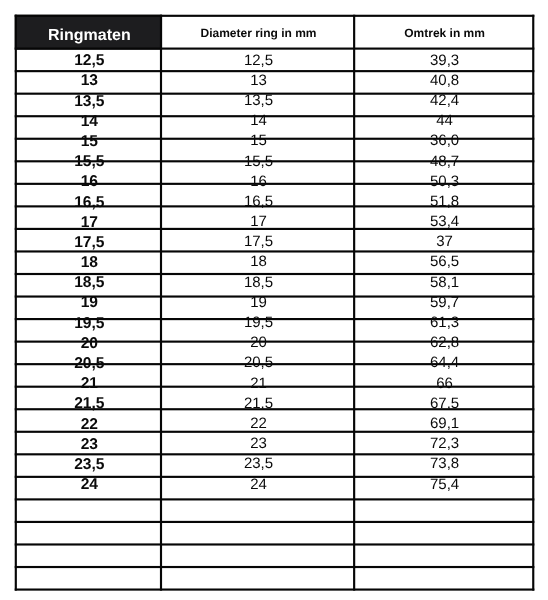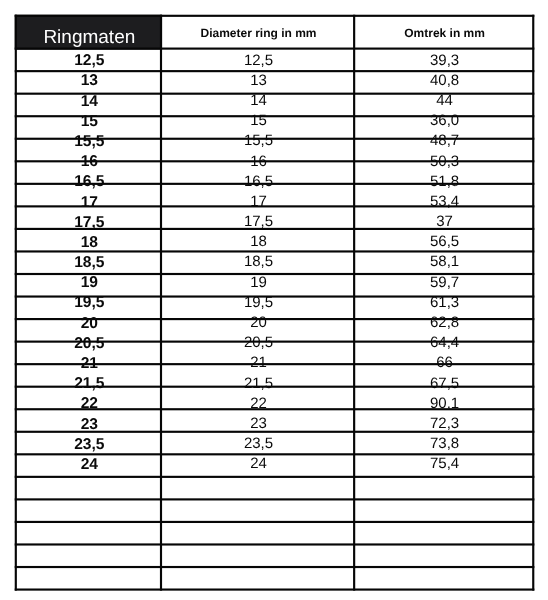--- a/index.html
+++ b/index.html
@@ -50,22 +50,22 @@
   }
   col.w1 { width: 145.2px; }
   col.w2 { width: 193.15px; }
   col.w3 { width: 179.1px; }
 
   thead tr { height: 32.8px; }
   tbody tr { height: 18px; }
 
   #sizetable th.h1 {
     color: #ffffff;
-    font-weight: normal;
-    font-size: 19px;
+    font-weight: bold;
+    font-size: 16px;
     padding: 12px 0 0 1.9px;
   }
   #sizetable th.h2,
   #sizetable th.h3 {
     font-size: 12px;
     padding: 11.6px 0 0 1.9px;
     font-weight: bold;
   }
   #sizetable td.c1 {
     font-weight: bold;
@@ -135,20 +135,25 @@
         <td class="c1">12,5</td>
         <td class="c2">12,5</td>
         <td class="c3">39,3</td>
       </tr>
       <tr class="drow">
         <td class="c1">13</td>
         <td class="c2">13</td>
         <td class="c3">40,8</td>
       </tr>
       <tr class="drow">
+        <td class="c1">13,5</td>
+        <td class="c2">13,5</td>
+        <td class="c3">42,4</td>
+      </tr>
+      <tr class="drow">
         <td class="c1">14</td>
         <td class="c2">14</td>
         <td class="c3">44</td>
       </tr>
       <tr class="drow">
         <td class="c1">15</td>
         <td class="c2">15</td>
         <td class="c3">36,0</td>
       </tr>
       <tr class="drow">
@@ -212,21 +217,21 @@
         <td class="c3">66</td>
       </tr>
       <tr class="drow">
         <td class="c1">21,5</td>
         <td class="c2">21,5</td>
         <td class="c3">67,5</td>
       </tr>
       <tr class="drow">
         <td class="c1">22</td>
         <td class="c2">22</td>
-        <td class="c3">90,1</td>
+        <td class="c3">69,1</td>
       </tr>
       <tr class="drow">
         <td class="c1">23</td>
         <td class="c2">23</td>
         <td class="c3">72,3</td>
       </tr>
       <tr class="drow">
         <td class="c1">23,5</td>
         <td class="c2">23,5</td>
         <td class="c3">73,8</td>

